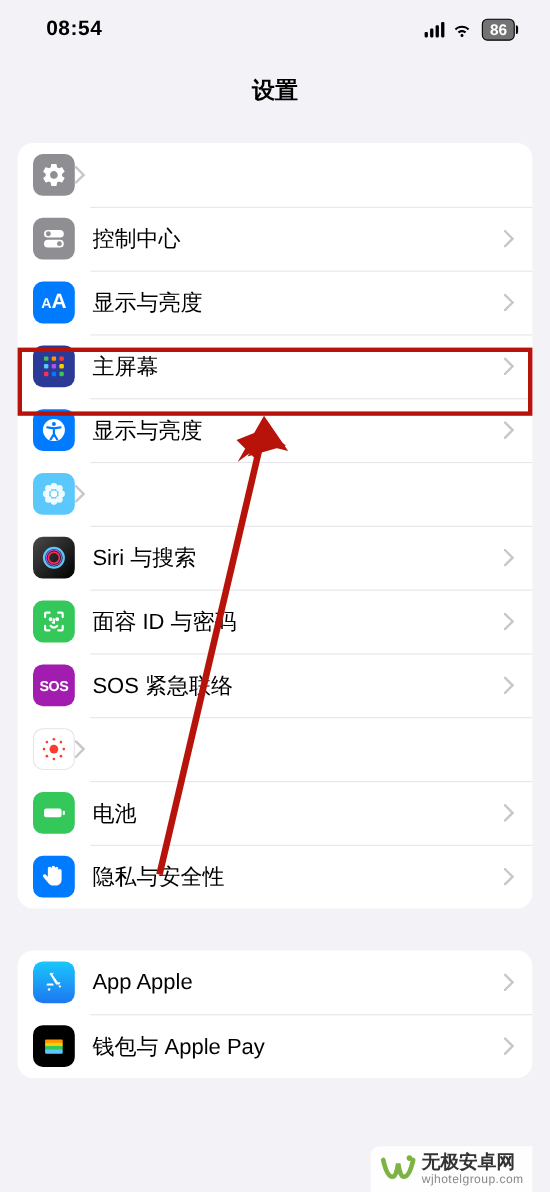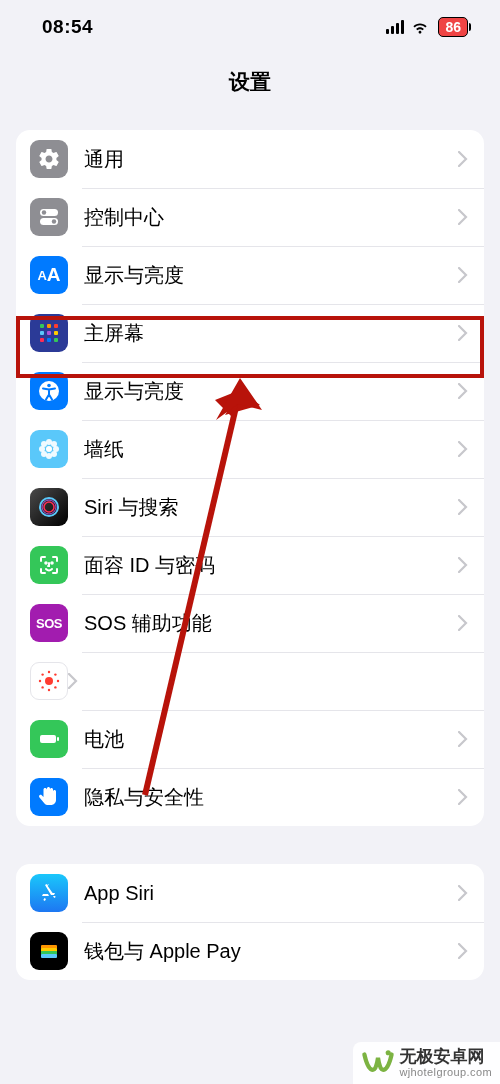--- a/index.html
+++ b/index.html
@@ -25,21 +25,21 @@
     .signal-bars span { width: 3.5px; background: #000; border-radius: 1px; }
     .signal-bars span:nth-child(1) { height: 5px; }
     .signal-bars span:nth-child(2) { height: 8px; }
     .signal-bars span:nth-child(3) { height: 11px; }
     .signal-bars span:nth-child(4) { height: 14px; }
     .wifi-icon { width: 20px; height: 14px; }
     .battery {
       display: inline-flex; align-items: center;
       border: 1.5px solid #000; border-radius: 5px;
       padding: 1px 6px; font-size: 14px; font-weight: 700;
-      position: relative; background: #ef4444; color: #fff;
+      position: relative; background: #737373; color: #fff;
       margin-left: 2px;
     }
     .battery::after {
       content: ""; position: absolute; right: -4px; top: 50%;
       transform: translateY(-50%);
       width: 2.5px; height: 8px; background: #000; border-radius: 0 2px 2px 0;
     }
     .title-bar {
       text-align: center;
       padding: 14px 0 18px;
@@ -89,21 +89,21 @@
       pointer-events: none;
       z-index: 50;
     }
     .arrow-svg {
       position: absolute;
       pointer-events: none;
       z-index: 51;
     }
     .watermark {
       position: absolute;
-      right: 0; bottom: 0;
+      right: 16px; bottom: 0;
       display: flex; align-items: center;
       background: rgba(255,255,255,0.9);
       padding: 4px 8px;
       border-top-left-radius: 8px;
       z-index: 60;
     }
     .watermark-logo {
       width: 34px; height: 34px;
       margin-right: 4px;
     }
@@ -146,21 +146,20 @@
 <div class="title-bar">设置</div>
 
 <div class="group">
 
   <div class="row">
     <div class="icon-box bg-gray">
       <svg class="icon-svg" viewBox="0 0 24 24" fill="#fff">
           <path d="M19.4 13c.04-.33.06-.66.06-1s-.02-.67-.06-1l2.11-1.65c.19-.15.24-.42.12-.64l-2-3.46c-.12-.21-.38-.3-.6-.22l-2.49 1c-.52-.4-1.08-.73-1.69-.98l-.38-2.65C14.43 2.18 14.23 2 14 2h-4c-.23 0-.43.18-.47.4l-.38 2.65c-.61.25-1.17.58-1.69.98l-2.49-1c-.22-.08-.48.01-.6.22l-2 3.46c-.12.22-.07.49.12.64L4.6 11c-.04.33-.06.66-.06 1s.02.67.06 1l-2.11 1.65c-.19.15-.24.42-.12.64l2 3.46c.12.21.38.3.6.22l2.49-1c.52.4 1.08.73 1.69.98l.38 2.65c.04.22.24.4.47.4h4c.23 0 .43-.18.47-.4l.38-2.65c.61-.25 1.17-.58 1.69-.98l2.49 1c.22.08.48-.01.6-.22l2-3.46c.12-.22.07-.49-.12-.64L19.4 13zM12 15.5c-1.93 0-3.5-1.57-3.5-3.5s1.57-3.5 3.5-3.5 3.5 1.57 3.5 3.5-1.57 3.5-3.5 3.5z"></path>
         </svg>
     </div>
-    <div class="row-label">通用</div>
     <svg class="chevron" width="10" height="16" viewBox="0 0 10 16">
         <path d="M1 1l7 7-7 7" stroke="currentColor" stroke-width="2.2" fill="none" stroke-linecap="round"></path>
       </svg>
   </div>
 
   <div class="row">
     <div class="icon-box bg-gray">
       <svg class="icon-svg" viewBox="0 0 24 24">
           <rect x="3" y="4" width="18" height="7" rx="3.5" fill="#fff"></rect>
           <circle cx="7" cy="7.5" r="2.2" fill="#8e8e93"></circle>
@@ -226,21 +225,20 @@
           <circle cx="12" cy="5" r="3" opacity="0.9"></circle>
           <circle cx="12" cy="19" r="3" opacity="0.9"></circle>
           <circle cx="5" cy="12" r="3" opacity="0.9"></circle>
           <circle cx="19" cy="12" r="3" opacity="0.9"></circle>
           <circle cx="7" cy="7" r="3" opacity="0.9"></circle>
           <circle cx="17" cy="7" r="3" opacity="0.9"></circle>
           <circle cx="7" cy="17" r="3" opacity="0.9"></circle>
           <circle cx="17" cy="17" r="3" opacity="0.9"></circle>
         </svg>
     </div>
-    <div class="row-label">墙纸</div>
     <svg class="chevron" width="10" height="16" viewBox="0 0 10 16">
         <path d="M1 1l7 7-7 7" stroke="currentColor" stroke-width="2.2" fill="none" stroke-linecap="round"></path>
       </svg>
   </div>
 
   <div class="row">
     <div class="icon-box bg-black">
       <svg class="icon-svg" viewBox="0 0 24 24">
           <circle cx="12" cy="12" r="9" fill="none" stroke="#5ac8fa" stroke-width="2"></circle>
           <circle cx="12" cy="12" r="5" fill="none" stroke="#ff2d55" stroke-width="1.5"></circle>
@@ -263,21 +261,21 @@
         </svg>
     </div>
     <div class="row-label">面容 ID 与密码</div>
     <svg class="chevron" width="10" height="16" viewBox="0 0 10 16">
         <path d="M1 1l7 7-7 7" stroke="currentColor" stroke-width="2.2" fill="none" stroke-linecap="round"></path>
       </svg>
   </div>
 
   <div class="row">
     <div class="icon-box bg-red" style="font-size:13px;letter-spacing:-0.5px;">SOS</div>
-    <div class="row-label">SOS 辅助功能</div>
+    <div class="row-label">SOS 紧急联络</div>
     <svg class="chevron" width="10" height="16" viewBox="0 0 10 16">
         <path d="M1 1l7 7-7 7" stroke="currentColor" stroke-width="2.2" fill="none" stroke-linecap="round"></path>
       </svg>
   </div>
 
   <div class="row">
     <div class="icon-box bg-whiteb">
       <svg class="icon-svg" viewBox="0 0 24 24">
           <circle cx="12" cy="12" r="4" fill="#ff3b30"></circle>
           <g fill="#ff3b30">
@@ -325,21 +323,21 @@
 </div>
 
 <div class="group" style="margin-top:38px;">
 
   <div class="row">
     <div class="icon-box" style="background:linear-gradient(180deg,#1ac7fb,#1d77f2);">
       <svg class="icon-svg" viewBox="0 0 24 24" fill="#fff">
           <path d="M12 3l-1.2 2.1L9.6 3 8 4l6 10h3l1-2h-2.4L10 4zM5 15l1-2h5l1 2zm13 0h-2l1.2 2 1.6-1zM7.5 17l-1.2 2 1.6 1L9 18z"></path>
         </svg>
     </div>
-    <div class="row-label">App Siri</div>
+    <div class="row-label">App Apple</div>
     <svg class="chevron" width="10" height="16" viewBox="0 0 10 16">
         <path d="M1 1l7 7-7 7" stroke="currentColor" stroke-width="2.2" fill="none" stroke-linecap="round"></path>
       </svg>
   </div>
 
   <div class="row">
     <div class="icon-box" style="background:#000;">
       <svg class="icon-svg" viewBox="0 0 24 24">
           <rect x="4" y="6" width="16" height="4" rx="1" fill="#ff9500"></rect>
           <rect x="4" y="9" width="16" height="4" rx="1" fill="#ffcc00"></rect>

